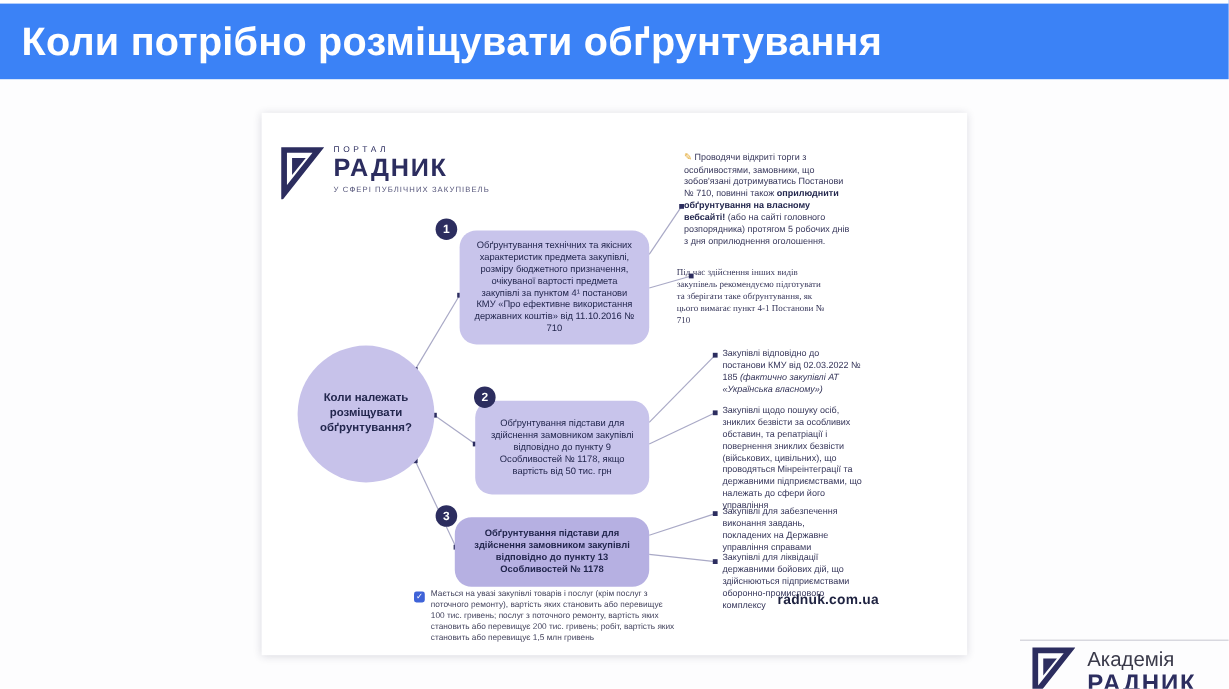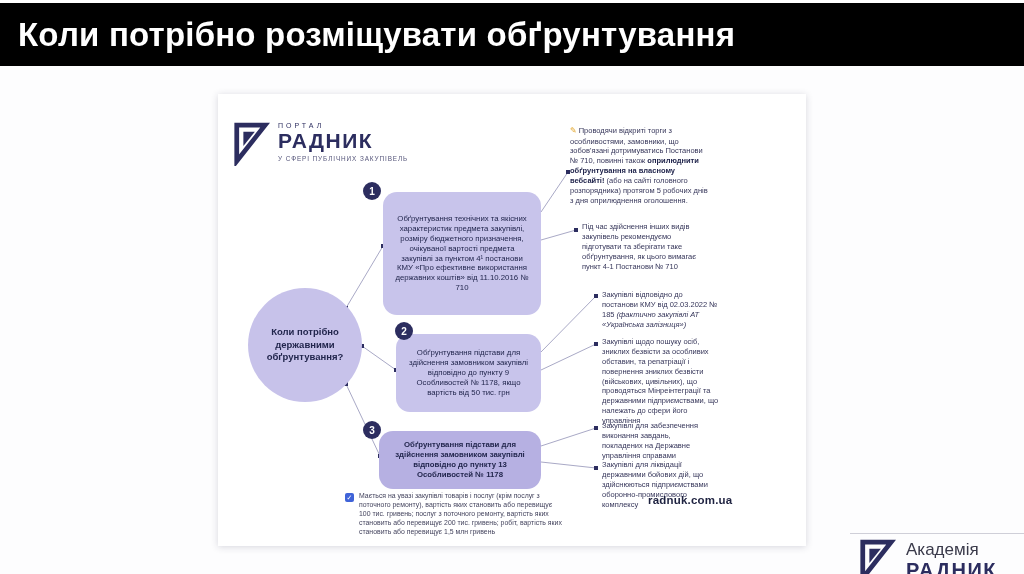--- a/index.html
+++ b/index.html
@@ -1,21 +1,21 @@
 <!DOCTYPE html>
 <html><head>
 <meta charset="utf-8">
 <style>
   * { margin:0; padding:0; box-sizing:border-box; }
   html,body { width:1024px; height:574px; overflow:hidden; }
   body { font-family:"Liberation Sans","DejaVu Sans",sans-serif; background:#ffffff; position:relative; }
   .page { position:absolute; inset:0; background:#fdfdfe; }
 
   
-  .topbar { position:absolute; left:0; top:0; width:1024px; height:66px; background:#000000;
+  .topbar { position:absolute; left:0; top:0; width:1024px; height:66px; background:#3b82f6;
             border-top:3px solid #ffffff; display:flex; align-items:center; padding-left:18px; }
   .topbar h1 { color:#ffffff; font-size:33px; font-weight:bold; letter-spacing:0.2px; }
 
   
   .slide { position:absolute; left:218px; top:94px; width:588px; height:452px; background:#ffffff;
            box-shadow:0 1px 7px rgba(40,40,70,0.18); }
   .connectors { position:absolute; left:0; top:0; width:588px; height:452px; pointer-events:none; }
   .connectors line { stroke:#a9a9c6; stroke-width:1; }
   .connectors rect { fill:#2c2d5f; }
 
@@ -29,37 +29,37 @@
   
   .circle { position:absolute; left:30px; top:194px; width:114px; height:114px; border-radius:50%;
             background:#c7c2ea; display:flex; align-items:center; justify-content:center;
             text-align:center; padding:14px; }
   .circle span { font-size:9.5px; font-weight:bold; color:#22264d; line-height:1.35; }
 
   
   .box { position:absolute; background:#c8c4eb; border-radius:14px; display:flex; align-items:center;
          justify-content:center; text-align:center; padding:8px 10px; }
   .box span { font-size:7.8px; line-height:1.27; color:#22264d; }
-  .box1 { left:165px; top:98px;  width:158px; height:123px; }
+  .box1 { left:165px; top:98px;  width:158px; height:95px; }
   .box2 { left:178px; top:240px; width:145px; height:78px; }
   .box3 { left:161px; top:337px; width:162px; height:58px; background:#b6b0e2; }
   .box3 span { font-weight:bold; }
   .badge { position:absolute; width:18px; height:18px; border-radius:50%; background:#2c2d5f;
            color:#ffffff; font-size:10px; font-weight:bold; display:flex; align-items:center;
            justify-content:center; z-index:3; }
   .badge1 { left:145px; top:88px; }
   .badge2 { left:177px; top:228px; }
   .badge3 { left:145px; top:327px; }
 
   
   .note { position:absolute; font-size:7.5px; line-height:1.32; color:#36365a; }
   .note b { font-weight:bold; color:#22264d; }
   .note i { font-style:italic; }
   .note-a { left:352px; top:32px;  width:138px; }
-  .note-b { left:364px; top:128px; width:126px; }
+  .note-b { left:346px; top:128px; width:126px;font-family:Liberation Serif, serif; }
   .note-c { left:384px; top:196px; width:116px; }
   .note-d { left:384px; top:243px; width:120px; }
   .note-e { left:384px; top:327px; width:110px; }
   .note-f { left:384px; top:366px; width:116px; }
   .pencil { color:#e3a72f; font-size:8px; margin-right:2px; }
 
   
   .footnote { position:absolute; left:127px; top:398px; width:218px; display:flex; gap:5px;
               font-size:6.9px; line-height:1.3; color:#44445e; }
   .checkbox { flex:0 0 auto; width:9px; height:9px; margin-top:1px; background:#3f63d8; border-radius:2px;
@@ -116,21 +116,21 @@
         <path d="M12 10 L24 10 L12 25 Z" fill="#2c2d5f"></path>
       </svg>
       <div class="logo-text">
         <div class="logo-portal">ПОРТАЛ</div>
         <div class="logo-brand">РАДНИК</div>
         <div class="logo-tag">У СФЕРІ ПУБЛІЧНИХ ЗАКУПІВЕЛЬ</div>
       </div>
     </div>
 
     <div class="circle">
-      <span>Коли потрібно державними обґрунтування?</span>
+      <span>Коли належать розміщувати обґрунтування?</span>
     </div>
 
     <div class="badge badge1">1</div>
     <div class="box box1">
       <span>Обґрунтування технічних та якісних характеристик предмета закупівлі, розміру бюджетного призначення, очікуваної вартості предмета закупівлі за пунктом 4¹ постанови КМУ «Про ефективне використання державних коштів» від 11.10.2016 № 710</span>
     </div>
 
     <div class="badge badge2">2</div>
     <div class="box box2">
       <span>Обґрунтування підстави для здійснення замовником закупівлі відповідно до пункту 9 Особливостей № 1178, якщо вартість від 50 тис. грн</span>
@@ -141,21 +141,21 @@
       <span>Обґрунтування підстави для здійснення замовником закупівлі відповідно до пункту 13 Особливостей № 1178</span>
     </div>
 
     <div class="note note-a">
       <span class="pencil">✎</span><span>Проводячи відкриті торги з особливостями, замовники, що зобов'язані дотримуватись Постанови № 710, повинні також </span><b>оприлюднити обґрунтування на власному вебсайті!</b><span> (або на сайті головного розпорядника) протягом 5 робочих днів з дня оприлюднення оголошення.</span>
     </div>
 
     <div class="note note-b">Під час здійснення інших видів закупівель рекомендуємо підготувати та зберігати таке обґрунтування, як цього вимагає пункт 4-1 Постанови № 710</div>
 
     <div class="note note-c">
-      <span>Закупівлі відповідно до постанови КМУ від 02.03.2022 № 185 </span><i>(фактично закупівлі АТ «Українська залізниця»)</i>
+      <span>Закупівлі відповідно до постанови КМУ від 02.03.2022 № 185 </span><i>(фактично закупівлі АТ «Українська власному»)</i>
     </div>
 
     <div class="note note-e">Закупівлі для забезпечення виконання завдань, покладених на Державне управління справами</div>
 
     <div class="note note-d">Закупівлі щодо пошуку осіб, зниклих безвісти за особливих обставин, та репатріації і повернення зниклих безвісти (військових, цивільних), що проводяться Мінреінтеграції та державними підприємствами, що належать до сфери його управління</div>
 
     <div class="note note-f">Закупівлі для ліквідації державними бойових дій, що здійснюються підприємствами оборонно-промислового комплексу</div>
 
     <div class="footnote">
       <span class="checkbox">✓</span>

